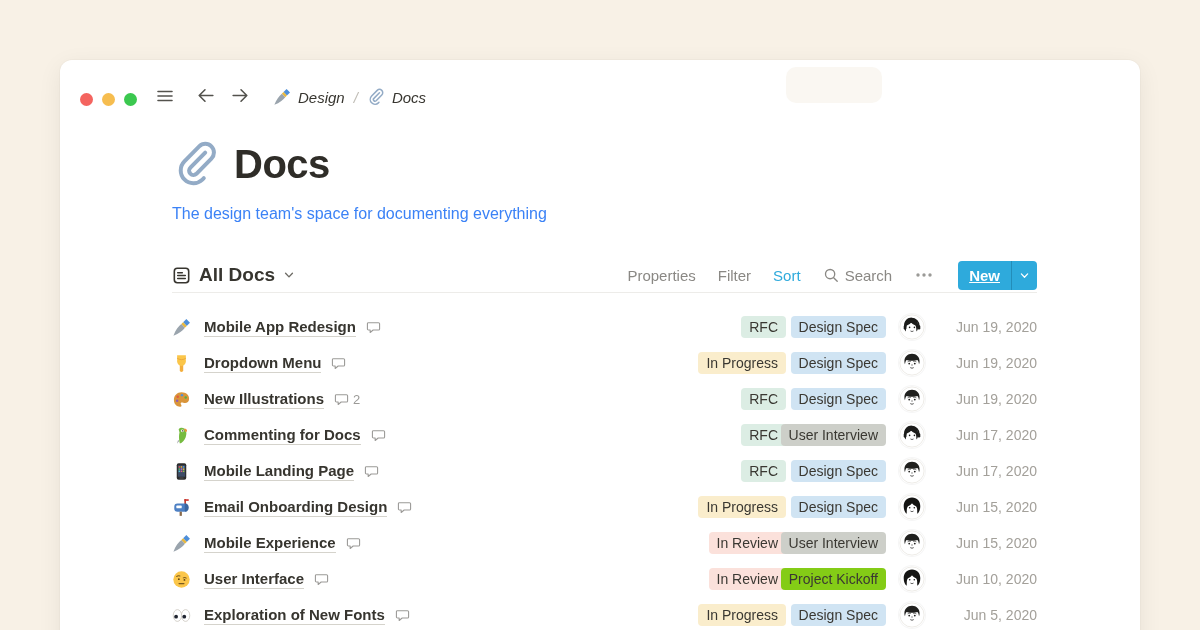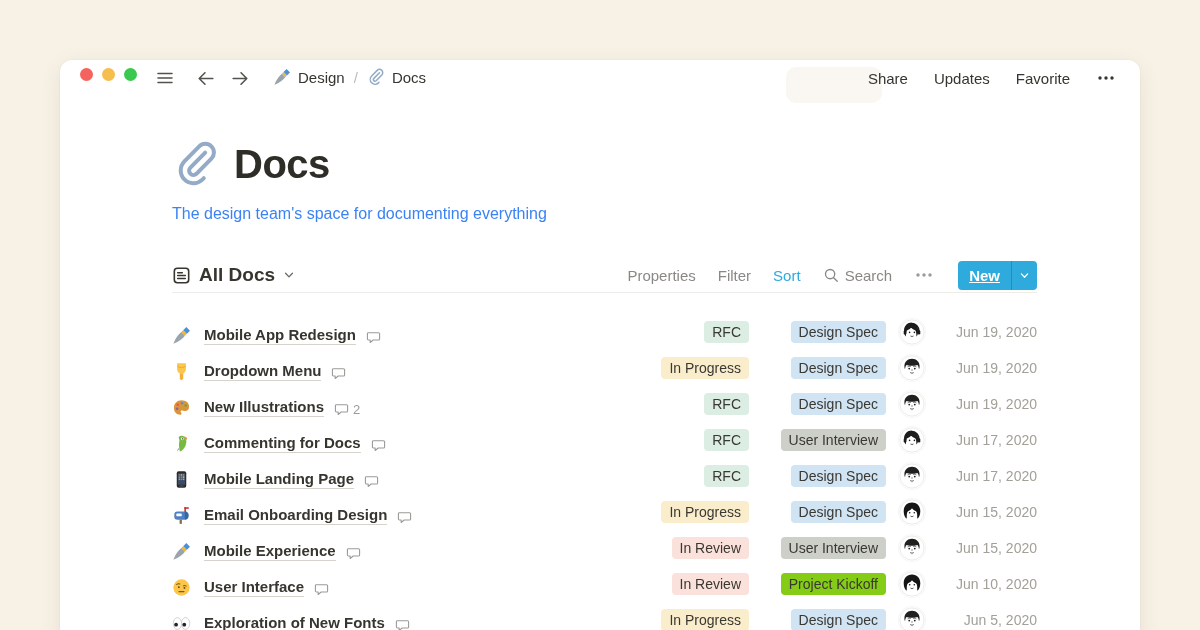--- a/index.html
+++ b/index.html
@@ -4,21 +4,21 @@
 <style>
   * { margin:0; padding:0; box-sizing:border-box; }
   html,body { width:1200px; height:630px; overflow:hidden; }
   body { background:#F8F1E6; font-family:"Liberation Sans","DejaVu Sans",sans-serif; color:#37352F; position:relative; }
 
   .window { position:absolute; left:60px; top:60px; width:1080px; height:600px;
             background:#fff; border-radius:12px;
             box-shadow:0 6px 24px rgba(0,0,0,.07), 0 0 0 1px rgba(0,0,0,.02); }
 
   
-  .topbar { display:flex; align-items:flex-start; height:46px; padding:8px 24px 0 20px; position:relative; }
+  .topbar { display:flex; align-items:flex-end; height:46px; padding:8px 24px 0 20px; position:relative;font-style:italic; }
   .ghost { position:absolute; left:726px; top:7px; width:96px; height:36px; border-radius:10px; background:#FAF7F2; }
   .lights { display:flex; gap:9px; margin-right:18px; }
   .light { width:13px; height:13px; border-radius:50%; }
   .light.red { background:#F4645F; } .light.yellow { background:#F6BD4F; } .light.green { background:#3BC84F; }
   .tb-ic { width:20px; height:20px; color:#53524D; display:inline-block; }
   .tb-ic svg { display:block; width:100%; height:100%; }
   .hamburger { margin-right:20px; }
   .nav-arrow { width:21px; height:21px; margin-right:14px; }
   .crumbs { display:flex; align-items:center; gap:7px; margin-left:8px; font-size:15px; }
   .crumb { display:flex; align-items:center; gap:7px; cursor:pointer; }
@@ -48,30 +48,30 @@
   .more-gray { width:20px; height:20px; color:#9B9A97; cursor:pointer; } .more-gray svg{display:block;width:100%;height:100%;}
   .new-btn { display:flex; align-items:stretch; height:29px; border-radius:4px; overflow:hidden; color:#fff; cursor:pointer; margin-left:2px; }
   .new-main { display:flex; align-items:center; padding:0 11px; font-size:15px; font-weight:700; }
   .new-caret { display:flex; align-items:center; padding:0 7px; border-left:1px solid rgba(13,90,120,.35); }
   .new-caret .chev { color:#fff; width:11px; height:11px; }
 
   .divider { border-bottom:1px solid #EDECE9; margin-top:0; }
 
   
   .rows { margin-top:16px; }
-  .row { display:flex; align-items:flex-end; height:36px; }
+  .row { display:flex; align-items:center; height:36px; }
   .row-icon { width:19px; height:19px; margin-right:13px; flex:none; }
   .row-icon svg { display:block; width:100%; height:100%; }
   .row-title { font-size:15px; font-weight:600; color:#37352F; border-bottom:1px solid #D5D3CC; padding-bottom:1px; cursor:pointer; white-space:nowrap; }
   .comment-badge { display:flex; align-items:center; gap:4px; margin-left:10px; color:#9B9A97; font-size:13px; }
   .c-icon { width:15px; height:15px; } .c-icon svg{display:block;width:100%;height:100%;}
   .row-right { margin-left:auto; display:flex; align-items:center; }
   .col { display:flex; }
   .col.status { width:95px; justify-content:flex-end; }
-  .col.category { width:137px; justify-content:flex-end; }
+  .col.category { width:100px; justify-content:flex-end; }
   .tag { font-size:14px; line-height:1.3; padding:2px 8px; border-radius:4px; color:#3A3832; white-space:nowrap; cursor:pointer; }
   .avatar { width:26px; height:26px; margin-left:13px; border-radius:50%; flex:none; box-shadow:0 0 0 1px rgba(0,0,0,.04); }
   .avatar svg { display:block; width:100%; height:100%; }
   .date { width:84px; margin-left:28px; text-align:right; font-size:14px; color:#A3A09A; white-space:nowrap; }
 </style>
 </head>
 <body>
 
 <div class="window">
 
@@ -111,32 +111,20 @@
       <span class="crumb-sep">/</span>
       <span class="crumb">
         <span class="ci">
             <svg viewBox="0 0 24 24">
               <path d="M16.6 6.3 9.2 13.8a2.15 2.15 0 0 0 3 3.1l7.5-7.6a4.3 4.3 0 0 0-6.1-6.1L6.2 10.7a6.4 6.4 0 0 0 9 9.1l.7-.7" fill="none" stroke="#93ABC6" stroke-width="2" stroke-linecap="round" stroke-linejoin="round"></path>
             </svg>
           </span>
         <span>Docs</span>
       </span>
     </div>
-    <div class="tb-actions">
-      <span class="act">Share</span>
-      <span class="act">Updates</span>
-      <span class="act">Favorite</span>
-      <span class="tb-ic more-dark">
-          <svg viewBox="0 0 20 20">
-            <circle cx="4" cy="10" r="1.7" fill="currentColor"></circle>
-            <circle cx="10" cy="10" r="1.7" fill="currentColor"></circle>
-            <circle cx="16" cy="10" r="1.7" fill="currentColor"></circle>
-          </svg>
-        </span>
-    </div>
   </div>
 
   <div class="content">
 
     <div class="page-header">
       <span class="page-icon">
           <svg viewBox="0 0 24 24">
             <path d="M16.6 6.3 9.2 13.8a2.15 2.15 0 0 0 3 3.1l7.5-7.6a4.3 4.3 0 0 0-6.1-6.1L6.2 10.7a6.4 6.4 0 0 0 9 9.1l.7-.7" fill="none" stroke="#93ABC6" stroke-width="2" stroke-linecap="round" stroke-linejoin="round"></path>
           </svg>
         </span>

